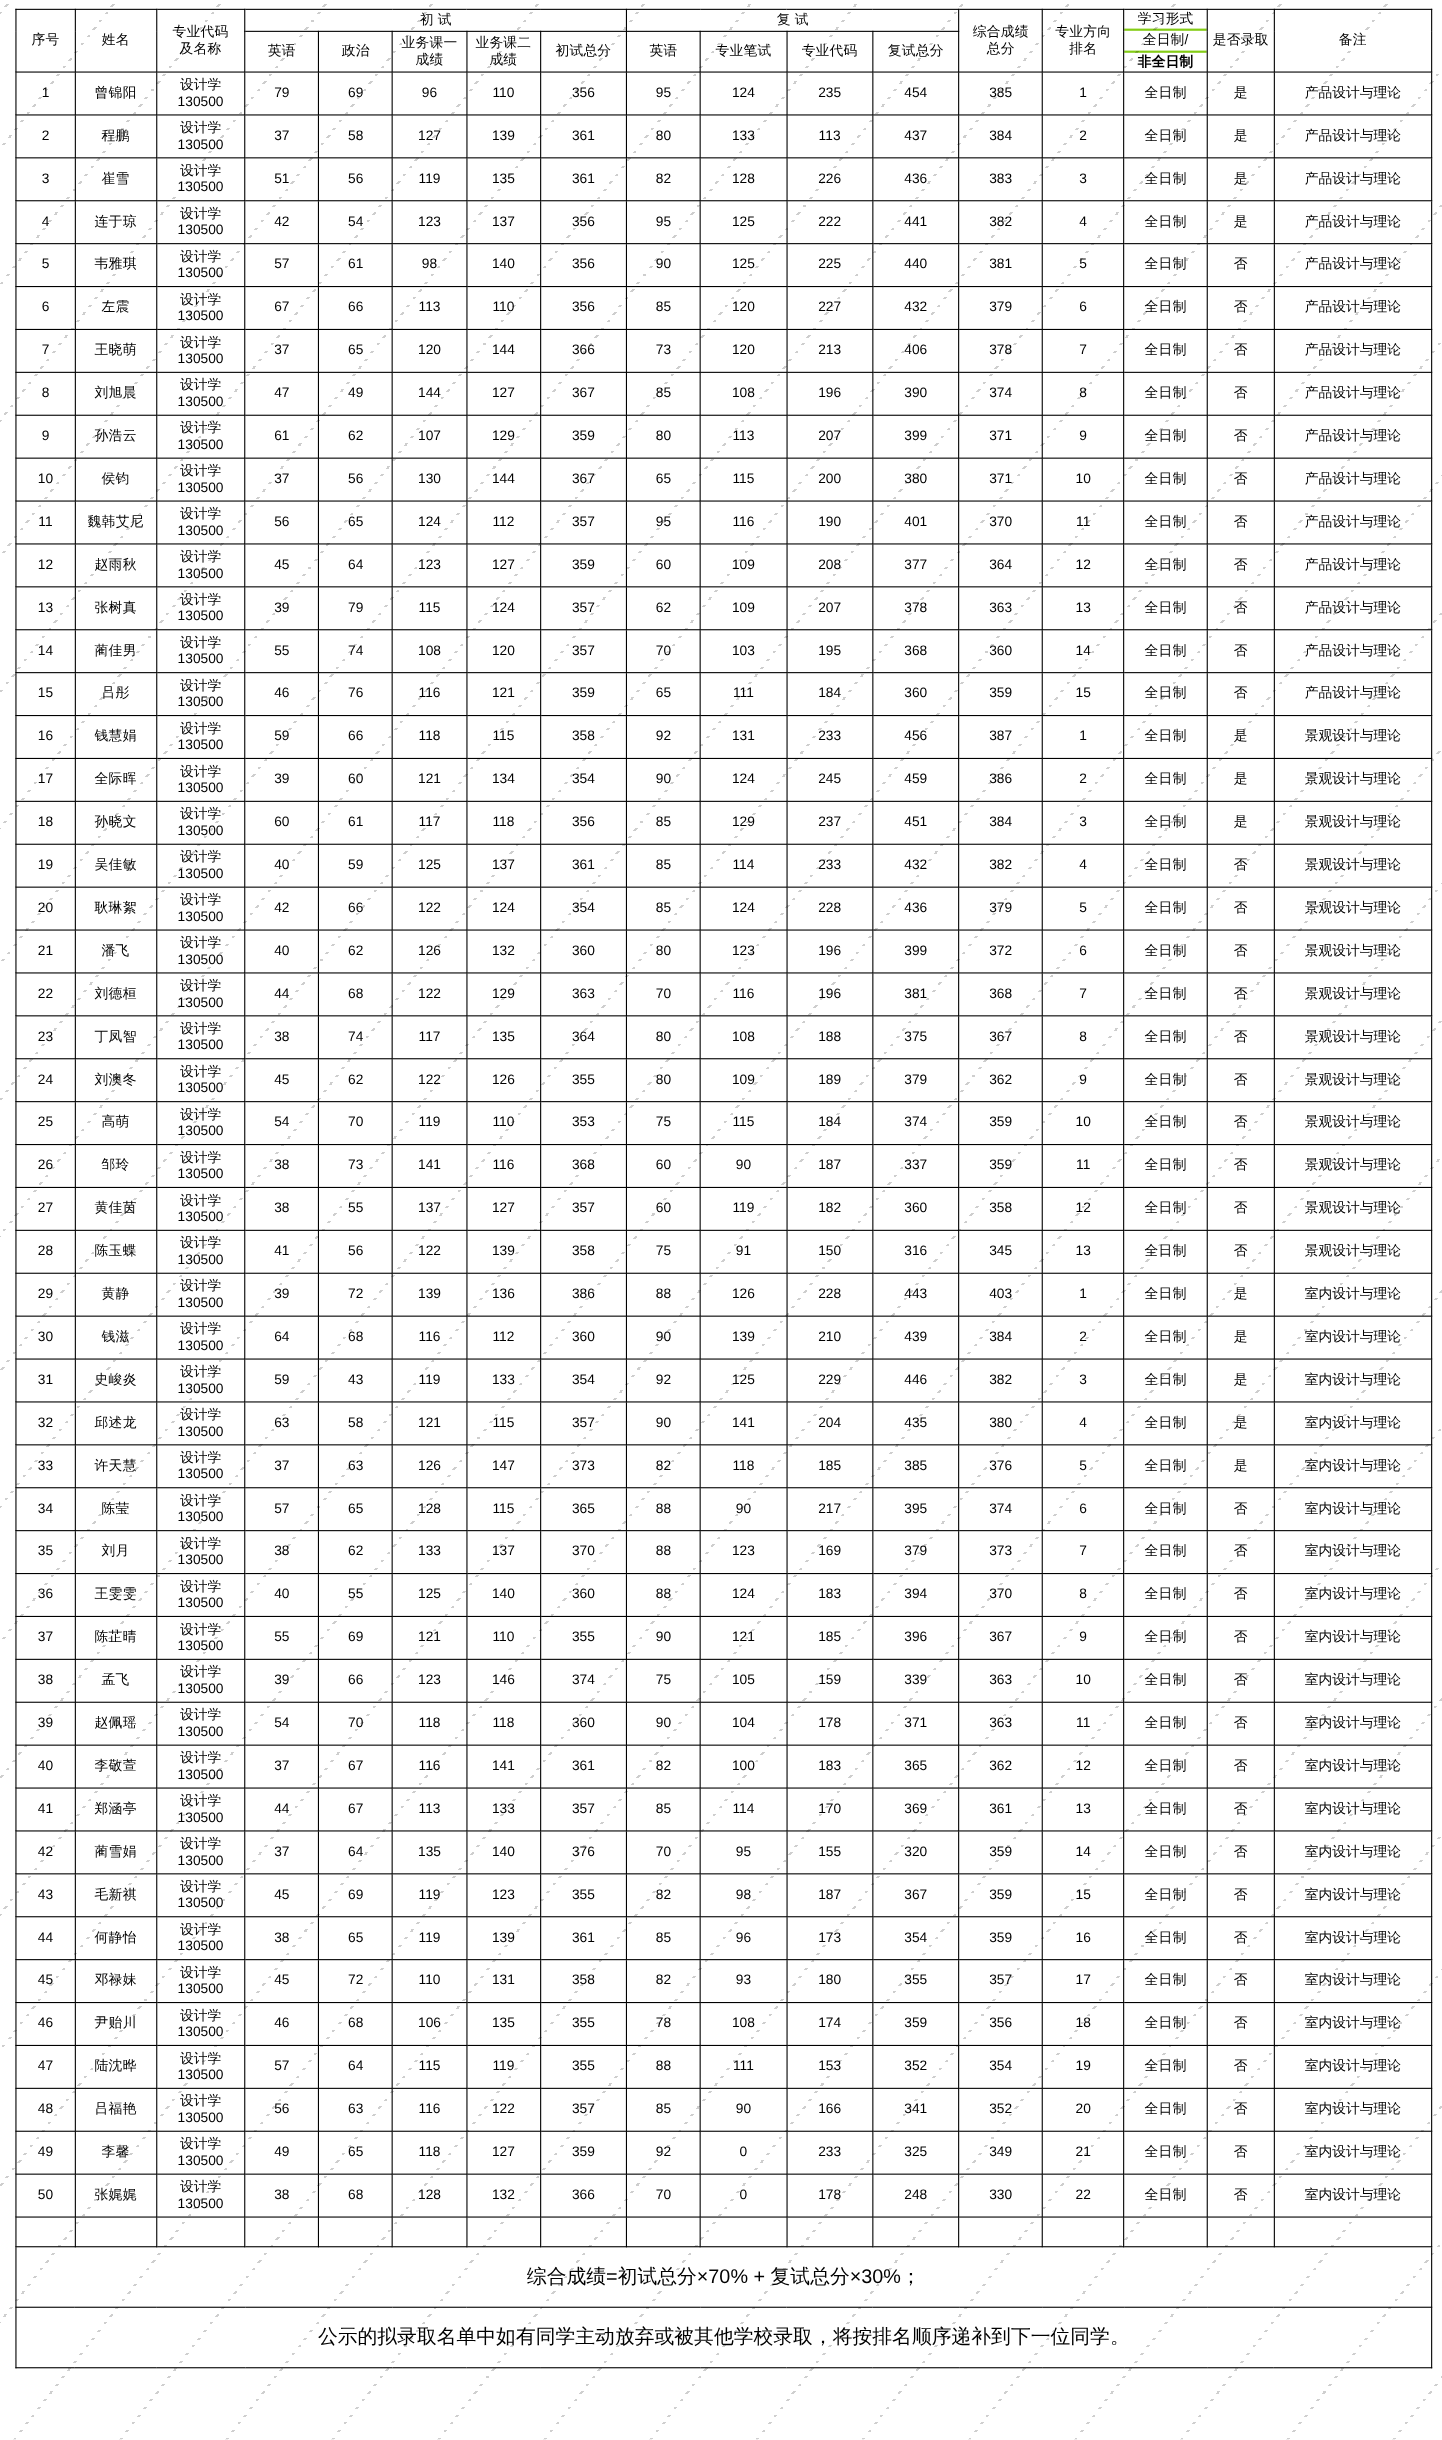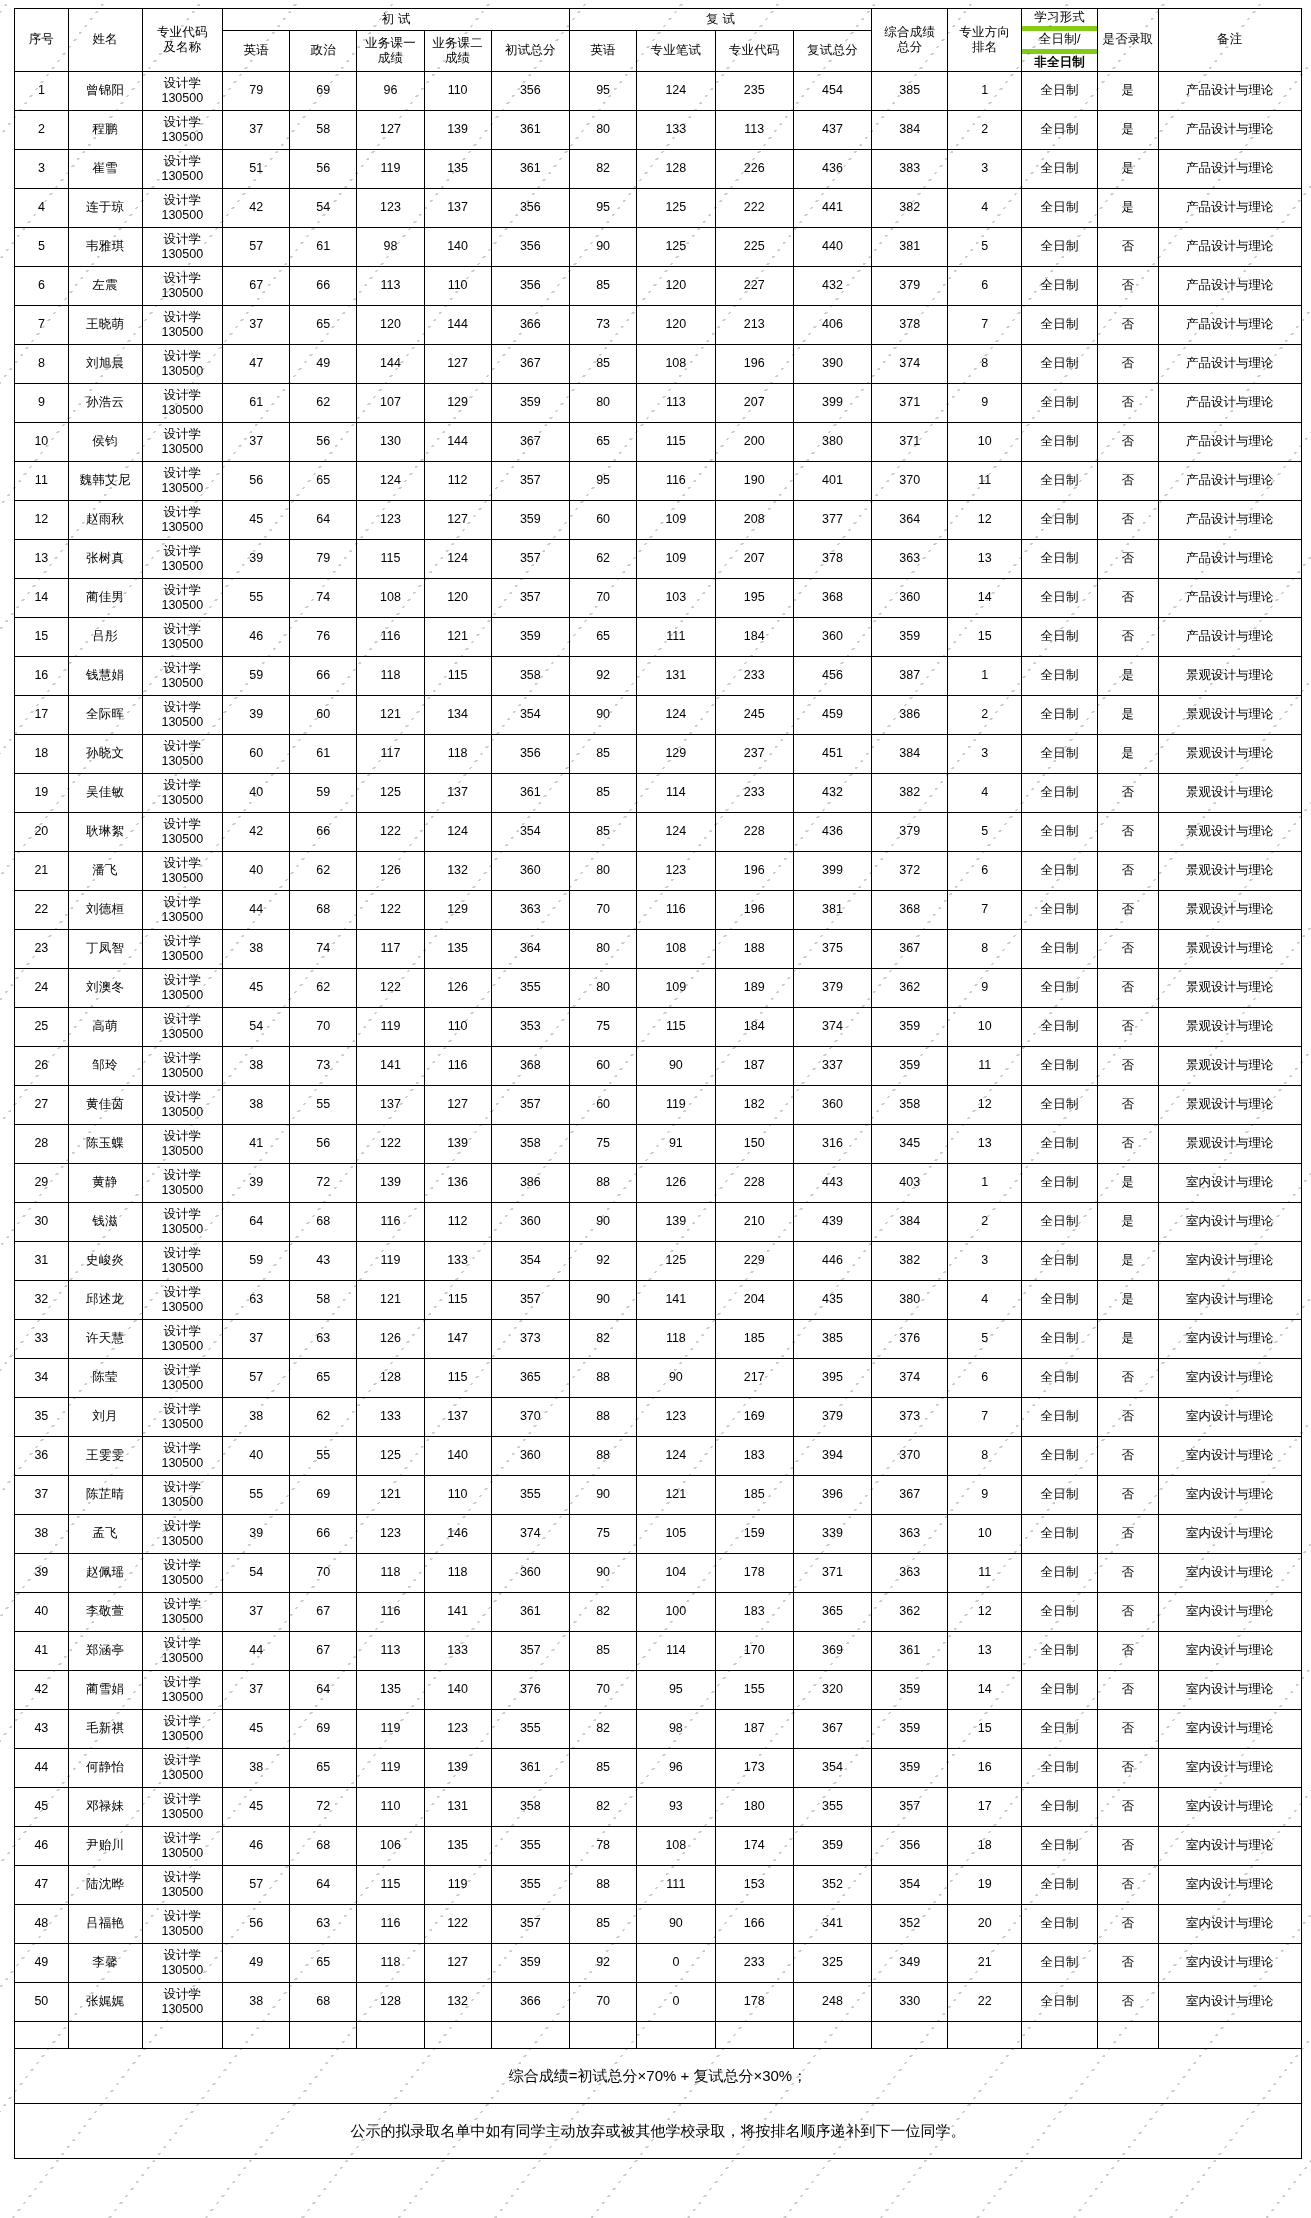--- a/index.html
+++ b/index.html
@@ -46,37 +46,37 @@
   }
   th.wide-head { letter-spacing: 6px; padding-left: 6px; }
   td.major { font-size: 11.5px; line-height: 1.22; }
   td.remark { font-size: 12px; }
   td.num { font-size: 13px; }
   td.name { font-size: 12.5px; letter-spacing: 0.3px; }
   tr.data-row td { height: 36px; }
   tr.blank-row td { height: 24px; }
   tr.note-row td {
     height: 52px;
-    font-size: 15px;
+    font-size: 18px;
     text-align: center;
   }
   
   col.c-idx   { width: 48px; }
   col.c-name  { width: 66px; }
   col.c-major { width: 72px; }
   col.c-s     { width: 60px; }
   col.c-tot   { width: 70px; }
   col.c-comp  { width: 68px; }
   col.c-rank  { width: 66px; }
   col.c-form  { width: 68px; }
   col.c-adm   { width: 54px; }
   col.c-rmk   { width: 128px; }
 
   .form-stack { display:block; }
-  .form-stack > div { border-bottom: 5px solid #84cc16; padding: 1px 0; }
+  .form-stack > div { border-bottom: 2px solid #84cc16; padding: 1px 0; }
   .form-stack > div:last-child { border-bottom: none; font-weight: bold; }
 
   
   #watermark {
     position: absolute;
     left: 0; top: 0;
     width: 1311px;
     height: 2218px;
     z-index: 3;
     pointer-events: none;

